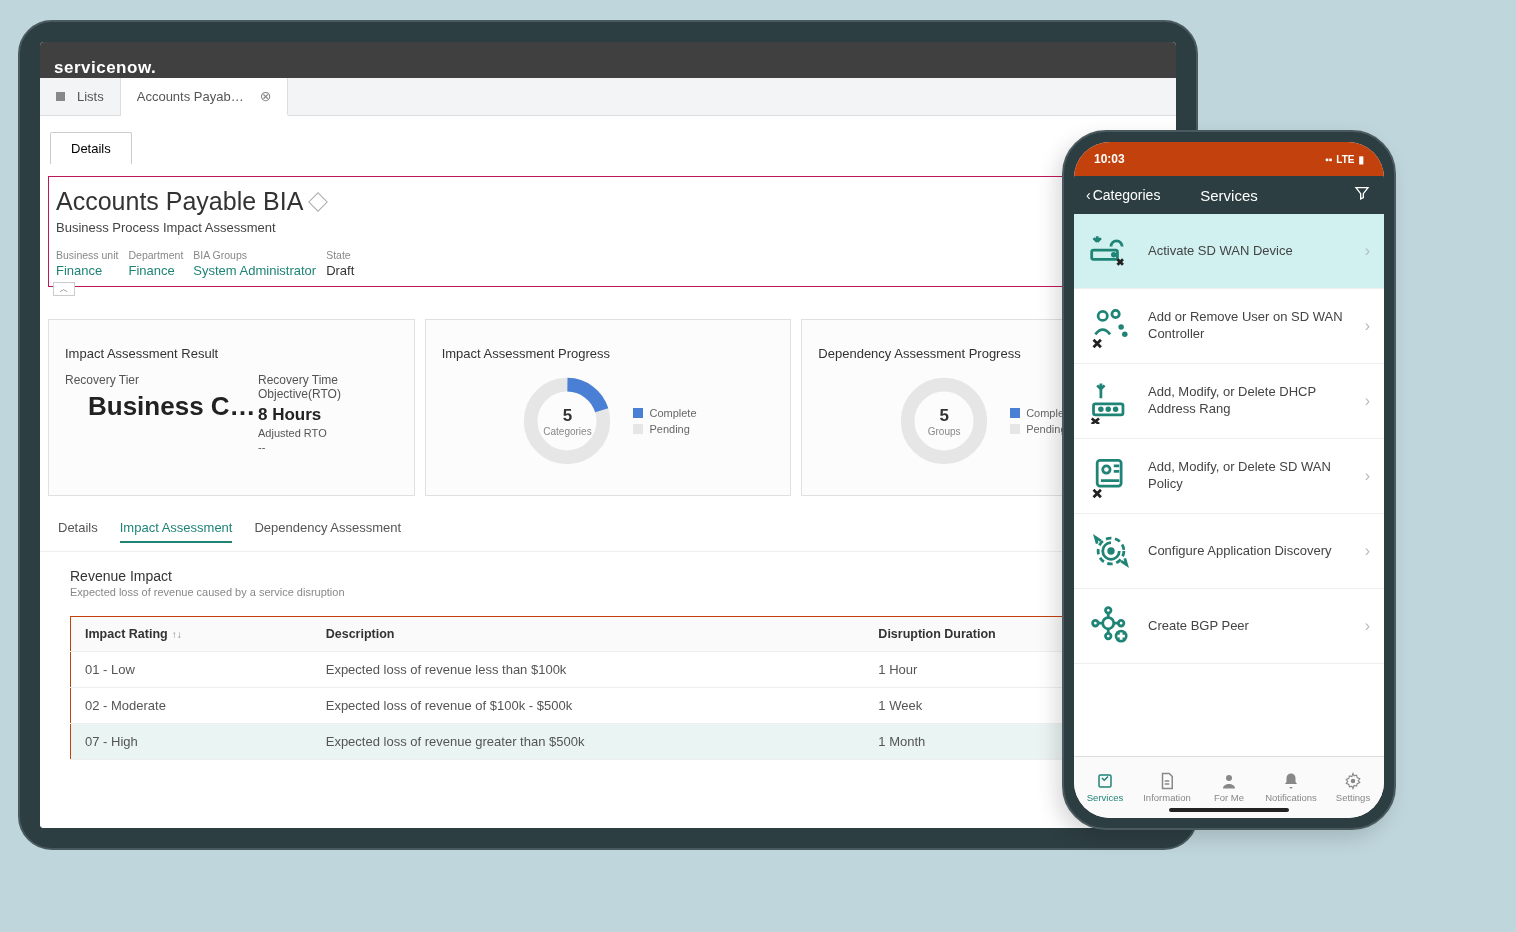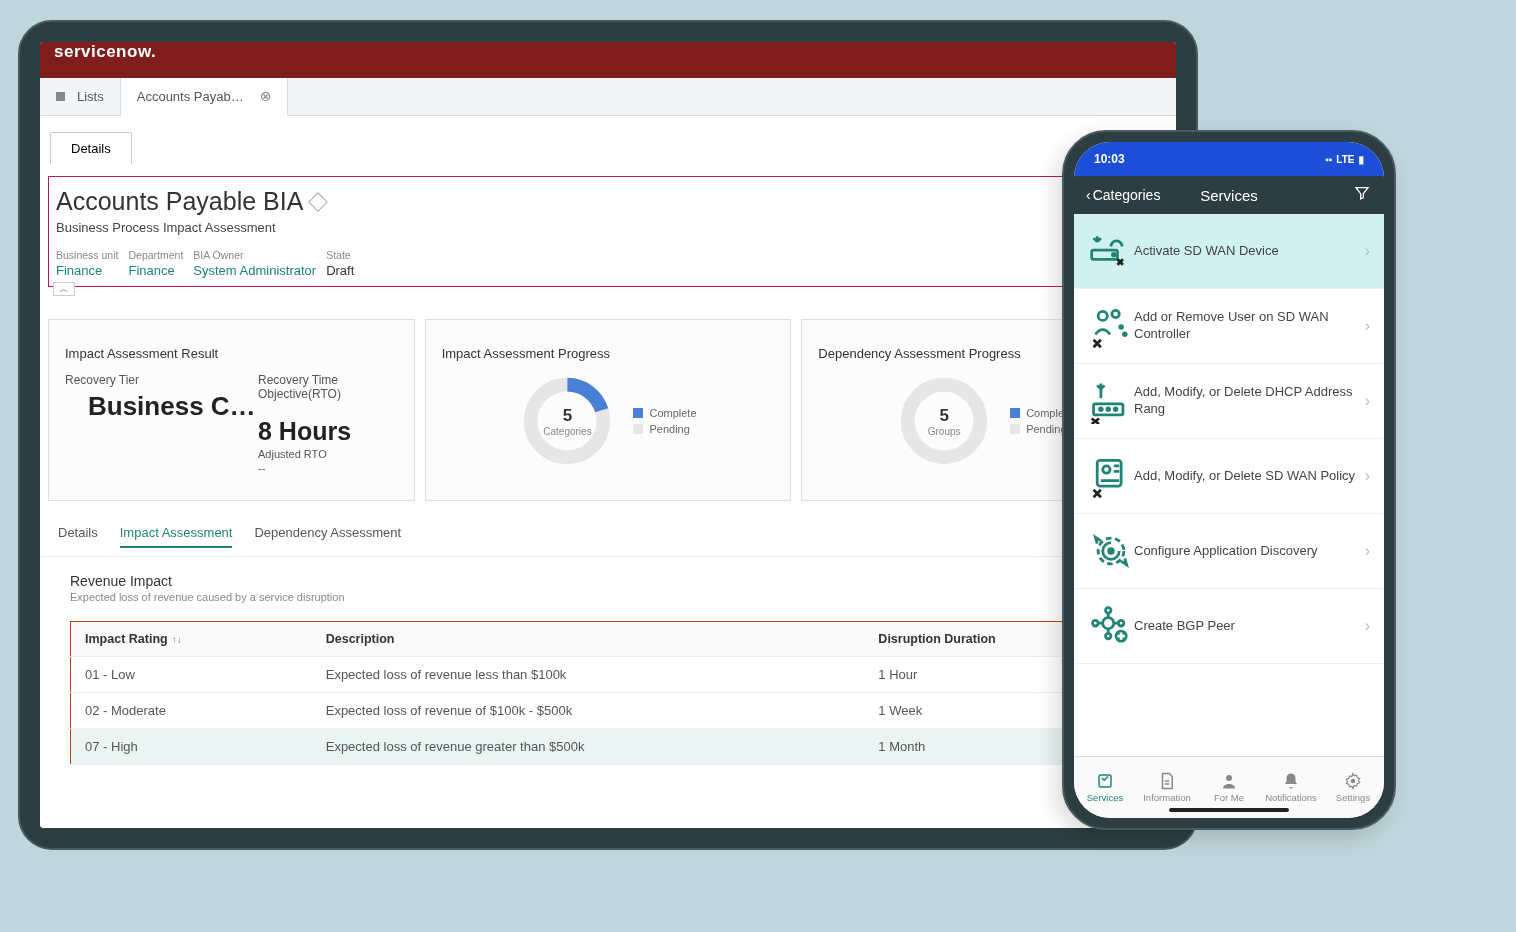--- a/index.html
+++ b/index.html
@@ -1,20 +1,20 @@
 <!DOCTYPE html>
 <html><head>
 <meta charset="utf-8">
 <style>
   *{box-sizing:border-box;margin:0;padding:0;font-family:-apple-system,BlinkMacSystemFont,"Segoe UI",Arial,sans-serif;}
   body{background:#bfd6dc;width:1516px;height:932px;position:relative;overflow:hidden;}
   
   .tablet{position:absolute;left:18px;top:20px;width:1180px;height:830px;background:#2d3e42;border-radius:34px;padding:20px;border:2px solid #4a5a5e;}
   .tablet-screen{width:100%;height:100%;background:#fff;border-radius:4px;overflow:hidden;display:flex;flex-direction:column;}
-  .app-header{background:#7f1d1d;color:#fff;height:36px;display:flex;align-items:flex-start;padding:0 14px;font-size:17px;font-weight:600;letter-spacing:.5px;}
+  .app-header{background:#404040;color:#fff;height:36px;display:flex;align-items:flex-end;padding:0 14px;font-size:17px;font-weight:600;letter-spacing:.5px;}
   .tabs-bar{background:#f3f4f5;display:flex;border-bottom:1px solid #ddd;}
   .tab{padding:10px 16px;font-size:13px;color:#555;border-right:1px solid #ddd;display:flex;align-items:center;gap:12px;cursor:pointer;}
   .tab.active{background:#fff;border-bottom:2px solid #fff;margin-bottom:-1px;}
   .tab .sq{width:9px;height:9px;background:#888;display:inline-block;}
   .tab .close{font-size:14px;color:#888;margin-left:4px;}
   .content{flex:1;overflow:auto;background:#fff;}
   .sub-tab-row{padding:16px 0 0 8px;}
   .sub-tab{display:inline-block;padding:8px 20px;border:1px solid #ccc;border-bottom:none;background:#fff;font-size:13px;border-radius:2px 2px 0 0;margin-left:2px;}
   .page-head{padding:10px 18px 8px 7px;border:1px solid #be185d;margin:12px 8px;position:relative;}
   .page-title{font-size:25px;font-weight:400;color:#333;display:flex;align-items:center;gap:8px;}
@@ -24,21 +24,21 @@
   .meta-item .lbl{color:#888;font-size:10.5px;}
   .meta-item .val{color:#1f8476;font-size:13px;margin-top:2px;cursor:pointer;}
   .meta-item .val.plain{color:#333;cursor:default;}
   .collapse-handle{position:absolute;left:4px;bottom:-10px;background:#fff;border:1px solid #ccc;width:22px;height:14px;font-size:9px;display:flex;align-items:center;justify-content:center;cursor:pointer;color:#666;}
   .cards{display:flex;gap:10px;padding:20px 8px 10px 8px;}
   .card{flex:1;border:1px solid #e0e0e0;background:#fcfcfc;padding:26px 16px;min-height:160px;}
   .card-title{font-size:13px;color:#333;margin-bottom:12px;}
   .result-cols{display:flex;}
   .rc .small{font-size:12px;color:#555;}
   .rc .big{font-size:26px;font-weight:700;color:#222;margin-top:4px;white-space:nowrap;overflow:hidden;text-overflow:ellipsis;max-width:170px;margin-left:23px;}
-  .rc .mid{font-size:25px;font-weight:600;color:#222;margin-top:16px;}
+  .rc .mid{font-size:17px;font-weight:600;color:#222;margin-top:4px;}
   .rc .tiny{font-size:11px;color:#555;margin-top:2px;}
   .donut-wrap{display:flex;align-items:center;gap:18px;justify-content:center;}
   .donut{position:relative;width:96px;height:96px;}
   .donut svg{width:96px;height:96px;}
   .donut-center{position:absolute;inset:0;display:flex;flex-direction:column;align-items:center;justify-content:center;}
   .donut-center .n{font-size:17px;font-weight:600;color:#333;}
   .donut-center .l{font-size:10px;color:#888;}
   .legend{font-size:11px;color:#666;}
   .legend div{display:flex;align-items:center;gap:6px;margin:4px 0;}
   .legend .sw{width:10px;height:10px;display:inline-block;}
@@ -53,28 +53,28 @@
   .badge::before{content:"";width:6px;height:6px;background:#e0c728;border-radius:50%;}
   .tgl{color:#888;margin-left:8px;font-size:11px;cursor:pointer;}
   table{width:100%;border-collapse:collapse;margin-top:18px;font-size:13px;border:1px solid #c2410c;}
   th,td{text-align:left;padding:10px 14px;border-bottom:1px solid #eee;color:#555;}
   th{background:#fafafa;color:#333;font-weight:600;font-size:12.5px;}
   tr.sel td{background:#eaf4f3;}
   .sort{font-size:10px;color:#888;margin-left:4px;}
   
   .phone{position:absolute;right:120px;top:130px;width:334px;height:700px;background:#2d3e42;border-radius:44px;padding:10px;border:2px solid #4a5a5e;box-shadow:-6px 8px 20px rgba(0,0,0,.15);}
   .phone-screen{width:100%;height:100%;background:#fff;border-radius:36px;overflow:hidden;display:flex;flex-direction:column;position:relative;}
-  .status-bar{background:#1d4ed8;color:#fff;height:34px;display:flex;align-items:center;justify-content:space-between;padding:0 20px;font-size:12px;font-weight:600;}
+  .status-bar{background:#c2410c;color:#fff;height:34px;display:flex;align-items:center;justify-content:space-between;padding:0 20px;font-size:12px;font-weight:600;}
   .status-right{display:flex;align-items:center;gap:4px;font-size:10px;}
   .nav-bar{background:#2d3e42;color:#fff;height:38px;display:flex;align-items:center;padding:0 12px;position:relative;}
   .nav-back{display:flex;align-items:center;font-size:14px;gap:2px;cursor:pointer;}
   .nav-title{position:absolute;left:50%;transform:translateX(-50%);font-size:15px;}
   .nav-filter{position:absolute;right:14px;cursor:pointer;}
   .list{flex:1;overflow:auto;background:#fff;}
-  .row{display:flex;align-items:center;padding:14px 14px;border-bottom:1px solid #eee;cursor:pointer;}
+  .row{display:flex;align-items:center;padding:14px 14px;border-bottom:1px solid #eee;gap:14px;cursor:pointer;}
   .row.hl{background:#d1f0f0;}
   .row .ic{width:46px;height:46px;flex-shrink:0;display:flex;align-items:center;justify-content:center;}
   .row .txt{flex:1;font-size:13px;color:#444;line-height:1.3;}
   .row .chev{color:#bbb;font-size:16px;}
   .bottom-nav{display:flex;border-top:1px solid #ddd;background:#fafafa;height:62px;}
   .bn{flex:1;display:flex;flex-direction:column;align-items:center;justify-content:center;gap:2px;font-size:9.5px;color:#888;cursor:pointer;}
   .bn.active{color:#1f8476;}
   .bn svg,.bn .gi{width:18px;height:18px;}
   .home-ind{position:absolute;bottom:6px;left:50%;transform:translateX(-50%);width:120px;height:4px;background:#222;border-radius:3px;}
   .svc-svg{stroke:#1f8476;fill:none;stroke-width:3;}
@@ -110,21 +110,21 @@
         <div class="meta-row">
           <div class="meta-item">
             <div class="lbl">Business unit</div>
             <div class="val">Finance</div>
           </div>
           <div class="meta-item">
             <div class="lbl">Department</div>
             <div class="val">Finance</div>
           </div>
           <div class="meta-item">
-            <div class="lbl">BIA Owner</div>
+            <div class="lbl">BIA Groups</div>
             <div class="val">System Administrator</div>
           </div>
           <div class="meta-item">
             <div class="lbl">State</div>
             <div class="val plain">Draft</div>
           </div>
         </div>
         <div class="collapse-handle">︿</div>
       </div>
 

